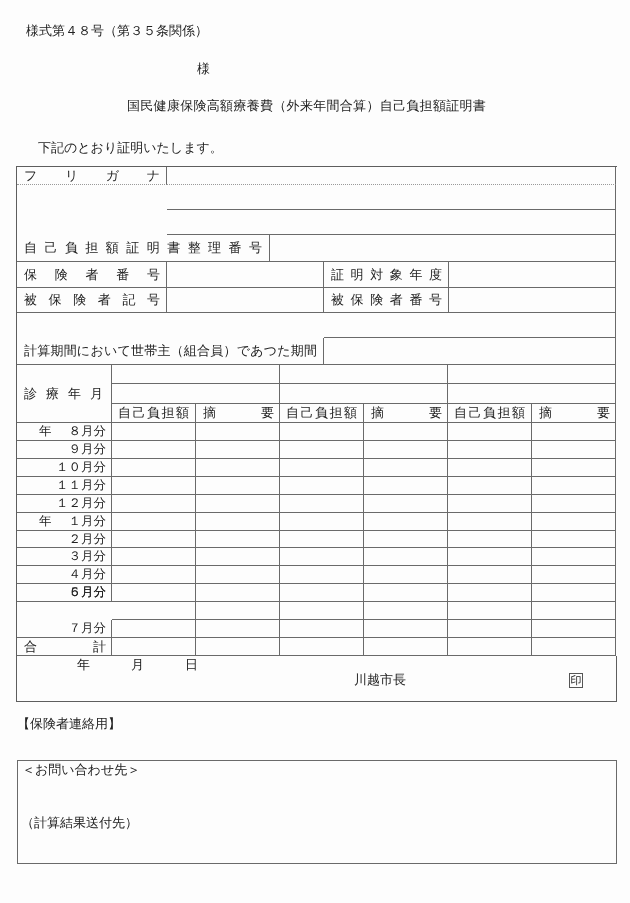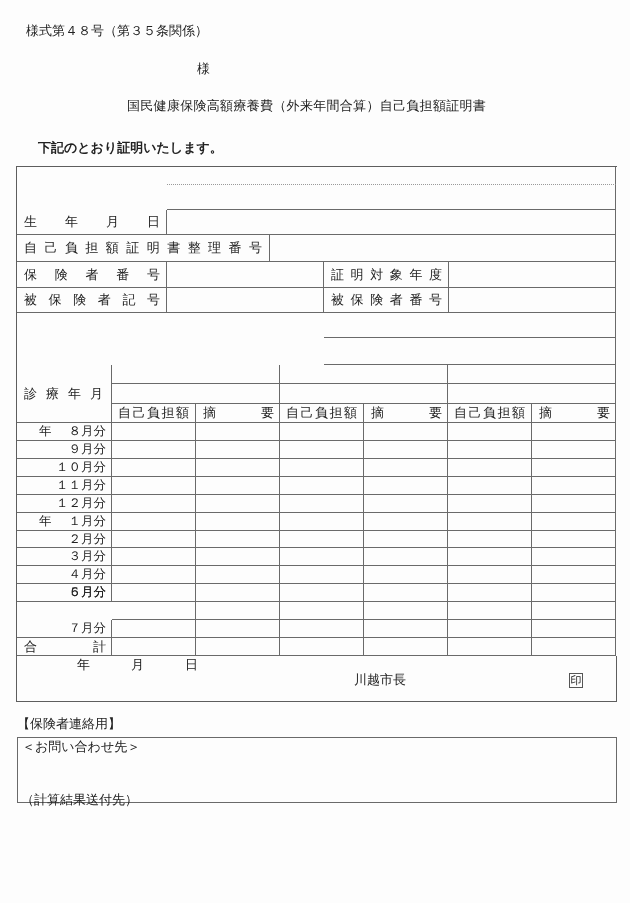--- a/index.html
+++ b/index.html
@@ -20,41 +20,41 @@
   .c.dot { border-bottom:1px dotted #9a9a9a; }
   .lbl { display:flex; align-items:center; font-size:13px; white-space:nowrap; }
   .j { display:block; width:100%; text-align:justify; text-align-last:justify; }
   .lt { position:absolute; font-size:12.5px; line-height:17px; white-space:nowrap; }
   #footer-cell { border-right:1px solid #5e5e5e; border-bottom:1px solid #5e5e5e; }
   .seal {
     position:absolute; width:14px; height:15px; box-sizing:border-box;
     border:1px solid #555; font-size:11px; line-height:13px; text-align:center;
   }
   #contact-box {
-    position:absolute; left:17px; top:737px; width:600px; height:66px;
+    position:absolute; left:17px; top:760px; width:600px; height:104px;
     box-sizing:border-box; border:1px solid #6a6a6a;
   }
 </style>
 </head>
 <body>
 
 <div class="t" style="left:26px;top:23px;">様式第４８号（第３５条関係）</div>
 <div class="t" style="left:197px;top:61px;">様</div>
 <div class="t" style="left:127px;top:98px;letter-spacing:0.3px;">国民健康保険高額療養費（外来年間合算）自己負担額証明書</div>
-<div class="t" style="left:38px;top:140px;font-weight:bold;">下記のとおり証明いたします。</div>
+<div class="t" style="left:38px;top:140px;">下記のとおり証明いたします。</div>
 
 <div id="tbl">
 
+  <div class="c dot lbl" style="left:0;top:0;width:150px;height:18px;padding:0 6px 0 7px;">
+    <span class="j">フリガナ</span>
+  </div>
   <div class="c dot" style="left:150px;top:0;width:449px;height:18px;"></div>
 
   <div class="c" style="left:150px;top:18px;width:449px;height:25px;"></div>
 
-  <div class="c lbl" style="left:0;top:43px;width:150px;height:25px;padding:0 6px 0 7px;">
-    <span class="j">生年月日</span>
-  </div>
   <div class="c" style="left:150px;top:43px;width:449px;height:25px;"></div>
 
   <div class="c lbl" style="left:0;top:68px;width:253px;height:27px;padding:0 7px 0 7px;">
     <span class="j">自己負担額証明書整理番号</span>
   </div>
   <div class="c" style="left:253px;top:68px;width:346px;height:27px;"></div>
 
   <div class="c lbl" style="left:0;top:95px;width:150px;height:26px;padding:0 6px 0 7px;">
     <span class="j">保険者番号</span>
   </div>
@@ -68,20 +68,23 @@
     <span class="j">被保険者記号</span>
   </div>
   <div class="c" style="left:150px;top:121px;width:157px;height:25px;"></div>
   <div class="c lbl" style="left:307px;top:121px;width:125px;height:25px;padding:0 6px 0 7px;">
     <span class="j">被保険者番号</span>
   </div>
   <div class="c" style="left:432px;top:121px;width:167px;height:25px;"></div>
 
   <div class="c" style="left:307px;top:146px;width:292px;height:25px;"></div>
 
+  <div class="c lbl" style="left:0;top:171px;width:307px;height:27px;padding:0 6px 0 7px;">
+    <span class="j">計算期間において世帯主（組合員）であつた期間</span>
+  </div>
   <div class="c" style="left:307px;top:171px;width:292px;height:27px;"></div>
 
   <div class="c lbl" style="left:0;top:198px;width:95px;height:58px;padding:0 8px 0 7px;">
     <span class="j">診療年月</span>
   </div>
 
   <div class="c" style="left:95px;top:198px;width:168px;height:19px;"></div>
   <div class="c" style="left:263px;top:198px;width:168px;height:19px;"></div>
   <div class="c" style="left:431px;top:198px;width:168px;height:19px;"></div>
 

